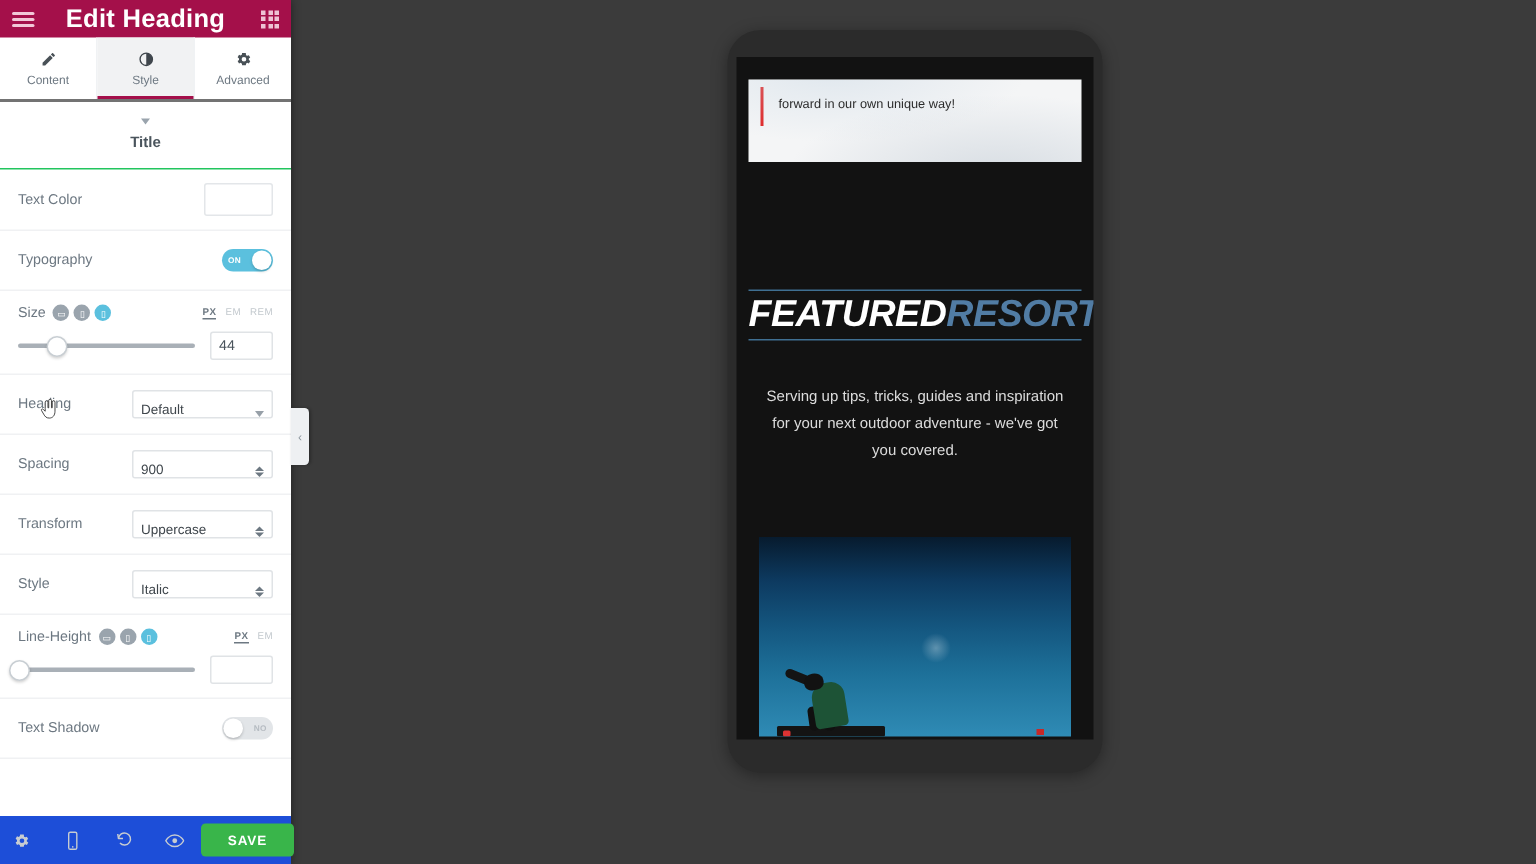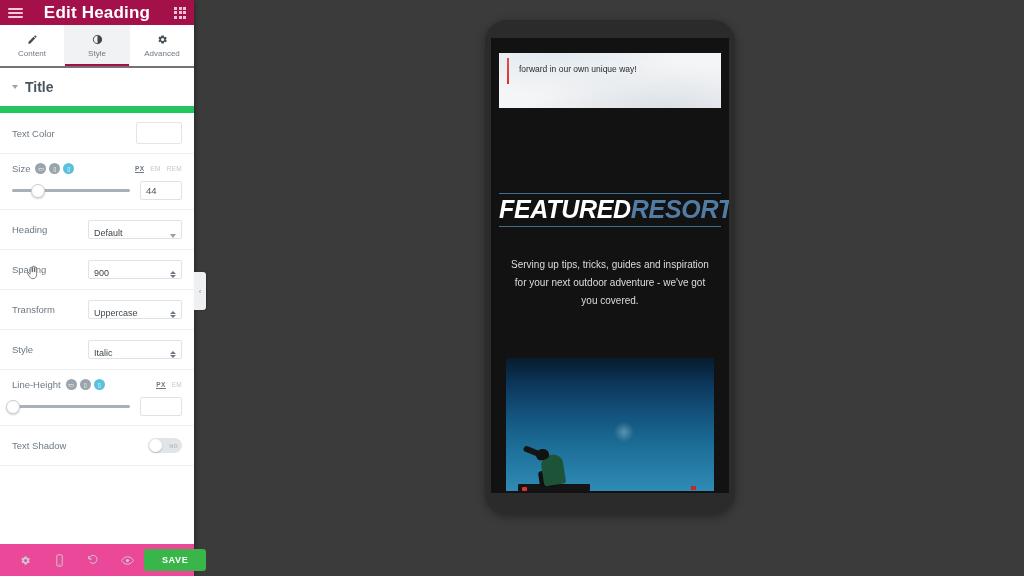--- a/index.html
+++ b/index.html
@@ -45,22 +45,22 @@
   .tab.active:after{
     content:"";position:absolute;left:0;right:0;bottom:0;height:2px;background:#a4104a;
   }
   .tab .glyph{height:13px;display:flex;align-items:center;justify-content:center;color:#495157;}
   .tab.active .glyph{color:#3f464c;}
 
   .panel-body{flex:1 1 auto;overflow:hidden;background:#fff;position:relative;}
 
   .section-title{
     display:flex;align-items:center;gap:7px;
-    padding:11px 12px;border-bottom:7px solid #22c55e;
-    font-size:14px;font-weight:bold;color:#4a545c;
+    padding:11px 12px;border-bottom:1px solid #22c55e;
+    font-size:10px;font-weight:bold;color:#4a545c;flex-direction:column;
   }
   .caret{width:0;height:0;border-left:3.5px solid transparent;border-right:3.5px solid transparent;border-top:4.5px solid #9aa4ad;}
 
   .row{
     padding:9px 12px;border-bottom:1px solid #f0f1f3;
     display:flex;align-items:center;justify-content:space-between;min-height:21px;
   }
   .row.stack{display:block;}
   .lbl{font-size:9.5px;color:#6d7882;}
 
@@ -116,22 +116,22 @@
   .spin{display:flex;flex-direction:column;gap:1px;line-height:0;}
   .spin i{width:0;height:0;border-left:3px solid transparent;border-right:3px solid transparent;}
   .spin i.up{border-bottom:3.5px solid #6d7882;}
   .spin i.dn{border-top:3.5px solid #6d7882;}
 
   .cursor-hand{
     position:absolute;left:26px;top:197px;width:14px;height:16px;pointer-events:none;
   }
 
   .panel-footer{
-    height:32px;background:#ec4899;flex:0 0 auto;
-    display:flex;align-items:center;padding:0 8px;gap:0;
+    height:32px;background:#1d4ed8;flex:0 0 auto;
+    display:flex;align-items:center;padding:0 8px;gap:0;justify-content:center;
   }
   .fbtn{
     flex:0 0 auto;width:34px;display:flex;align-items:center;justify-content:center;
     color:#c7ccd1;font-size:11px;cursor:pointer;
   }
   .save-btn{
     margin-left:auto;background:#39b54a;color:#fff;font-size:9px;font-weight:bold;
     padding:6px 18px;border-radius:3px;letter-spacing:.6px;cursor:pointer;
   }
 
@@ -278,20 +278,27 @@
       <div class="section-title">
         <span class="caret"></span>
         <span>Title</span>
       </div>
 
       <div class="row">
         <span class="lbl">Text Color</span>
         <span class="color-swatch"></span>
       </div>
 
+      <div class="row">
+        <span class="lbl">Typography</span>
+        <span class="toggle on">
+          <span class="txt">ON</span>
+          <span class="knob"></span>
+        </span>
+      </div>
 
       <div class="row stack">
         <div class="ctl-head">
           <div class="ctl-left">
             <span class="lbl">Size</span>
             <span class="dev-group">
               <span class="dev">▭</span>
               <span class="dev">▯</span>
               <span class="dev active">▯</span>
             </span>

